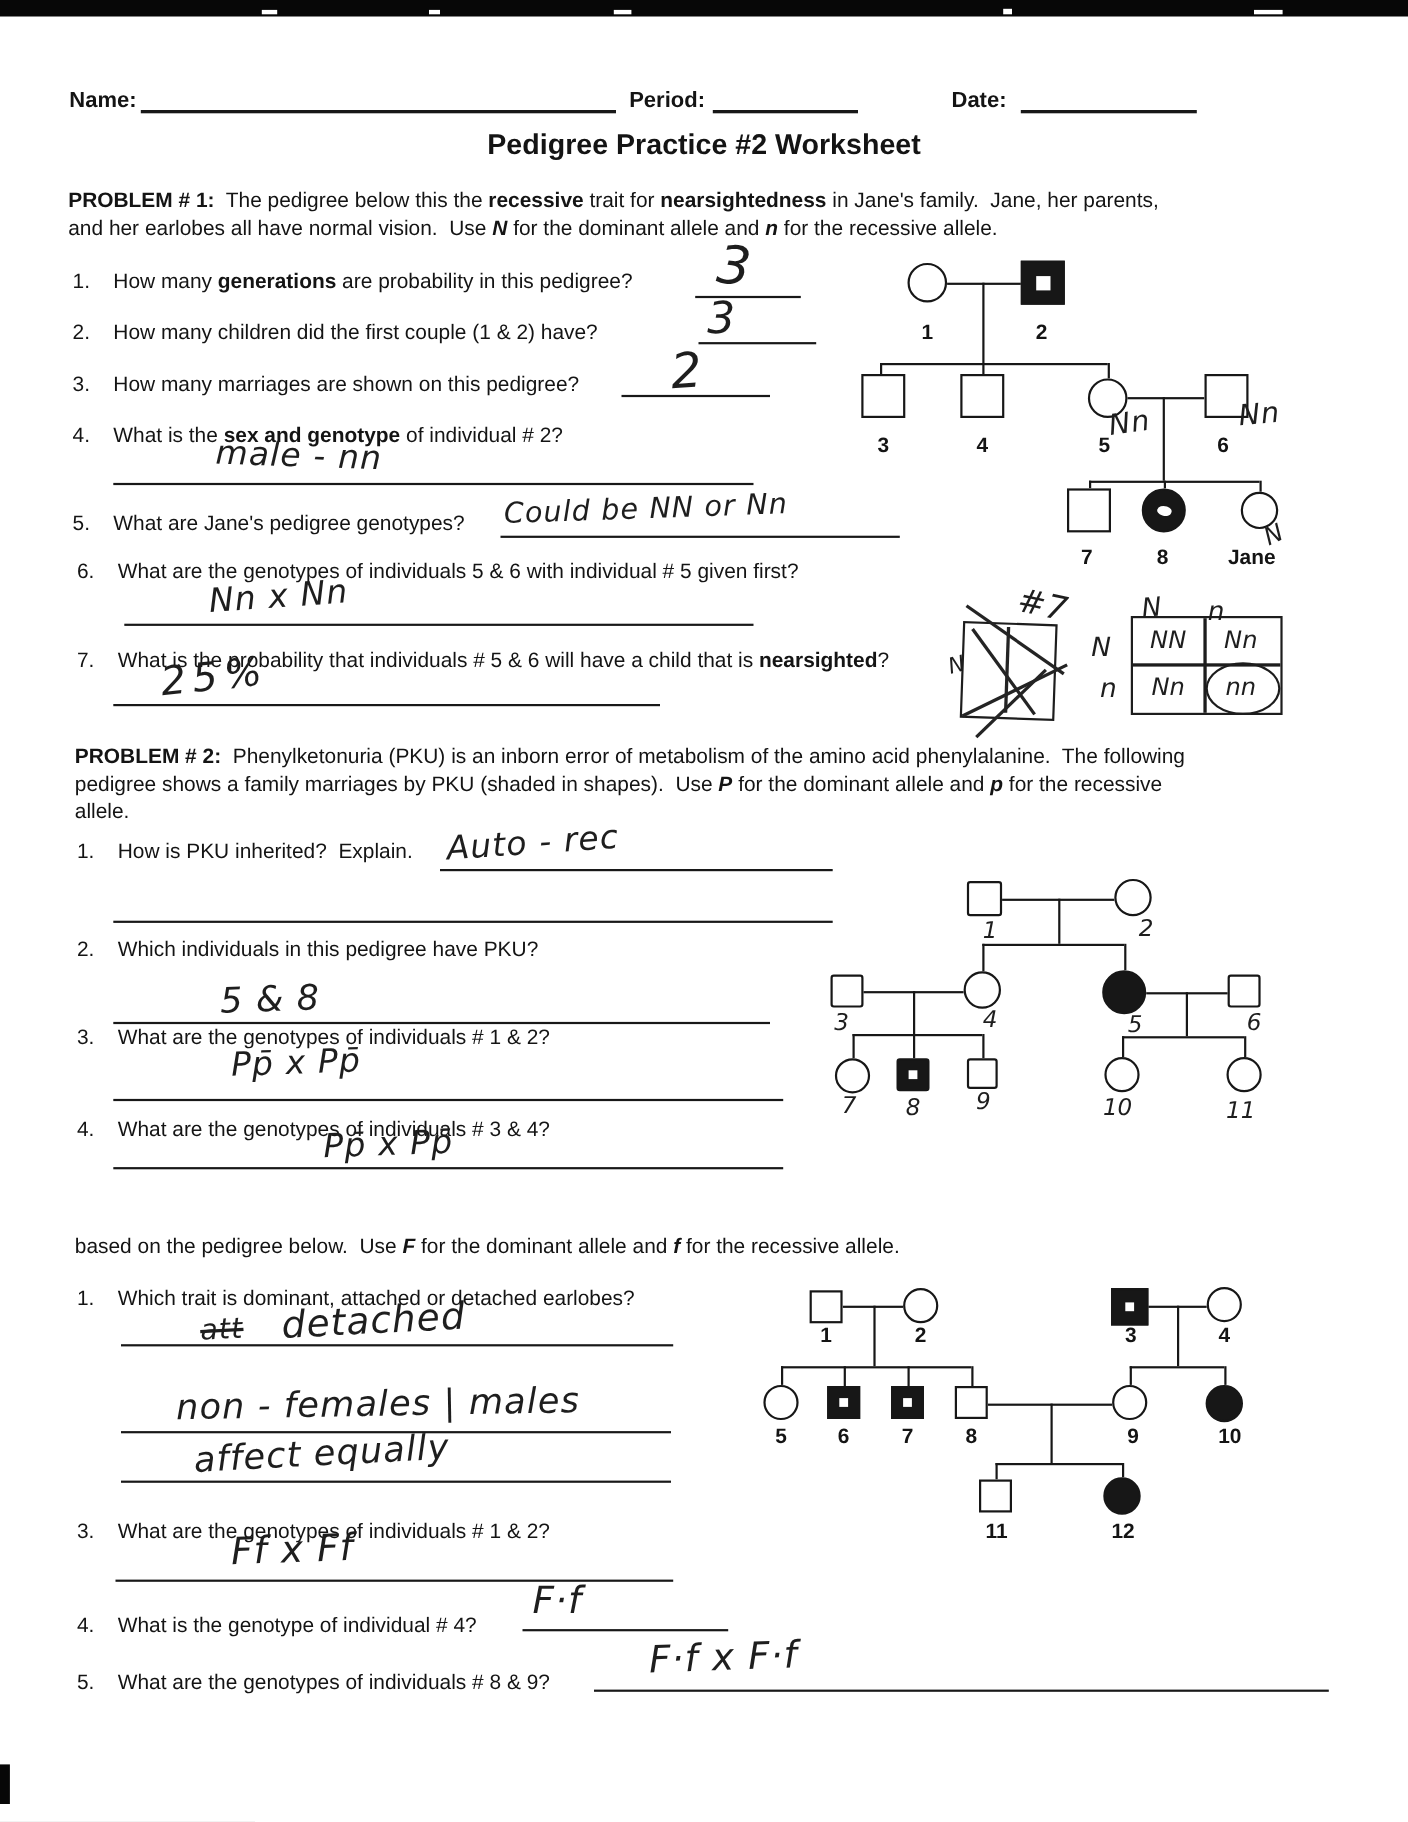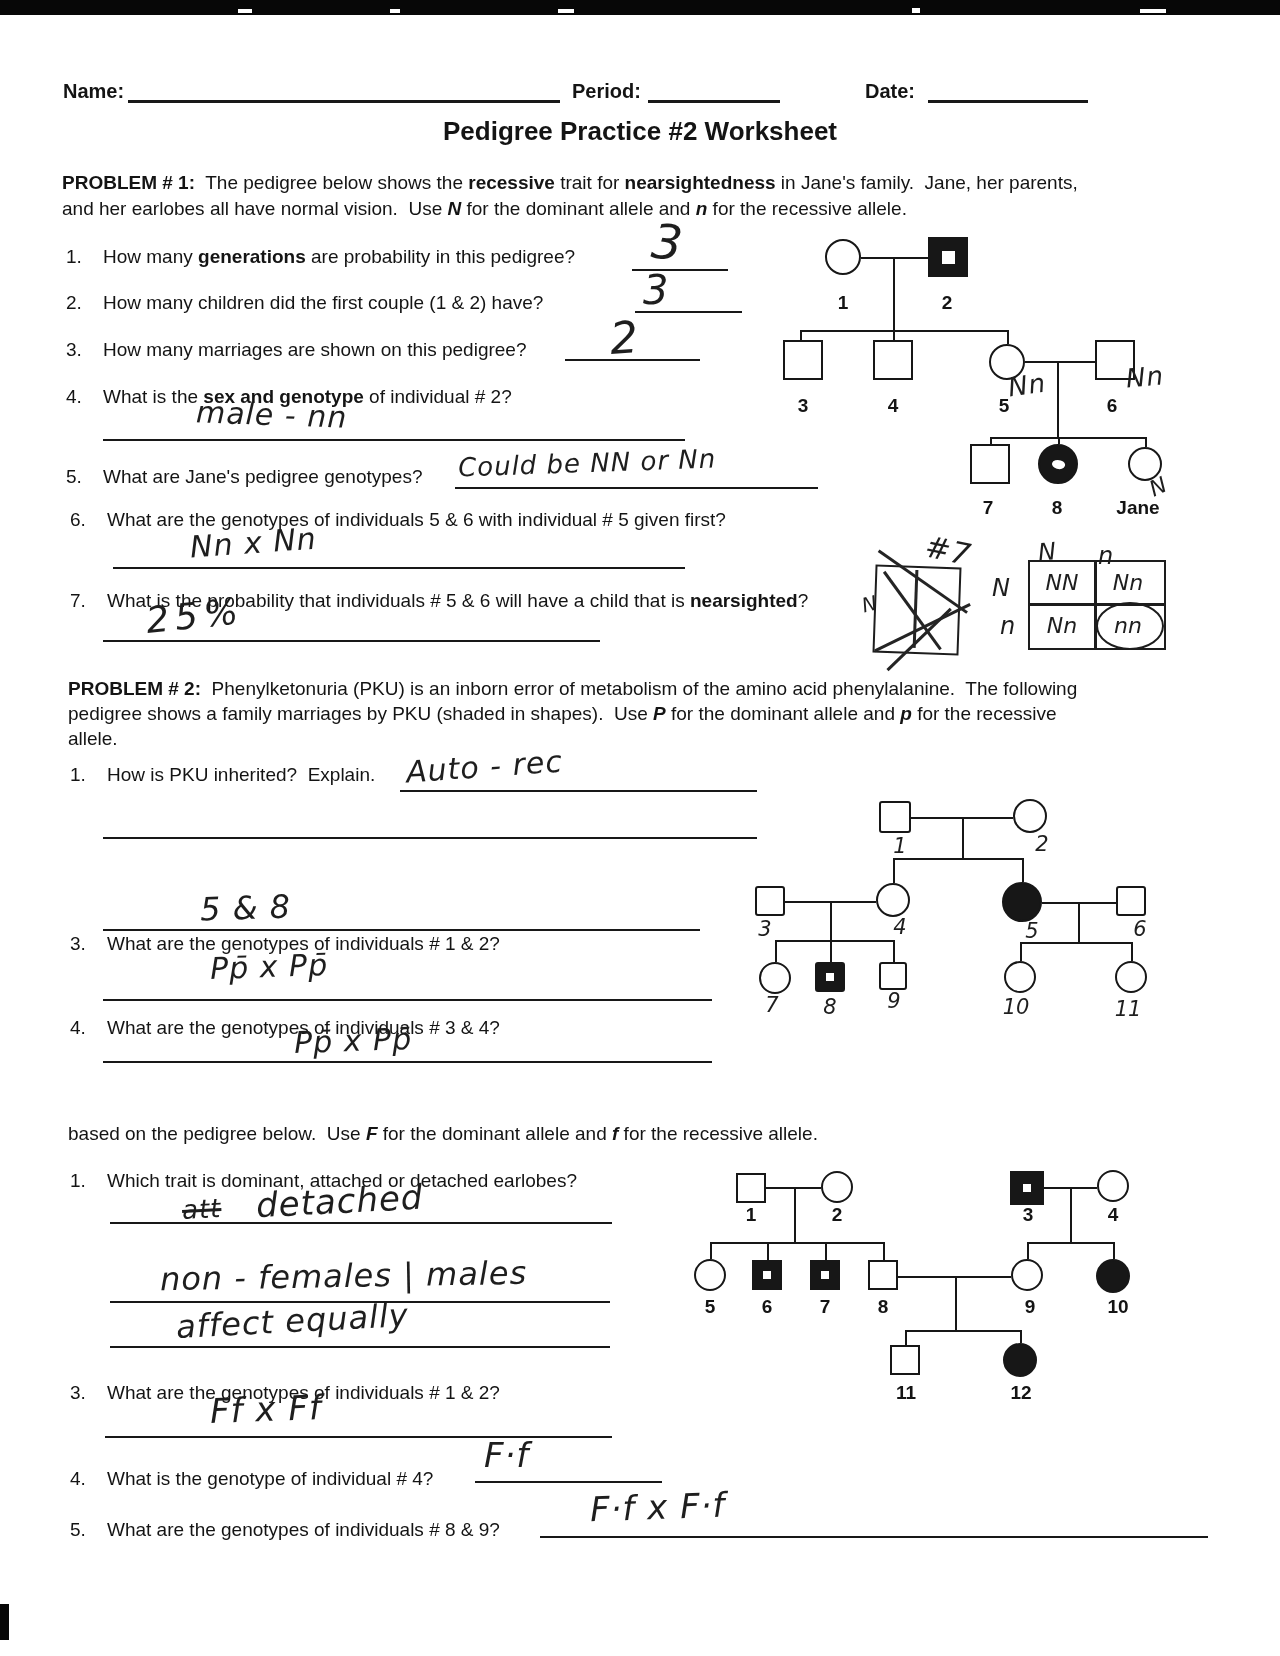--- a/index.html
+++ b/index.html
@@ -65,21 +65,21 @@
   <div class="blmark"></div>
 
   <div class="abs hdr" style="left:63px;top:80px;font-weight:bold">Name:</div>
   <div class="ansline thick" style="left:128px;top:100px;width:432px"></div>
   <div class="abs hdr" style="left:572px;top:80px;font-weight:bold">Period:</div>
   <div class="ansline thick" style="left:648px;top:100px;width:132px"></div>
   <div class="abs hdr" style="left:865px;top:80px;font-weight:bold">Date:</div>
   <div class="ansline thick" style="left:928px;top:100px;width:160px"></div>
   <div class="title">Pedigree Practice #2 Worksheet</div>
 
-  <div class="abs para" style="left:62px;top:172px"><b>PROBLEM # 1:</b><span>  The pedigree below shows the </span><b>recessive</b><span> trait for </span><b>nearsightedness</b><span> in Jane's family.  Jane, her parents,</span></div>
+  <div class="abs para" style="left:62px;top:172px"><b>PROBLEM # 1:</b><span>  The pedigree below this the </span><b>recessive</b><span> trait for </span><b>nearsightedness</b><span> in Jane's family.  Jane, her parents,</span></div>
   <div class="abs para" style="left:62px;top:198px"><span>and her earlobes all have normal vision.  Use </span><b class="it">N</b><span> for the dominant allele and </span><b class="it">n</b><span> for the recessive allele.</span></div>
 
   <div class="abs q" style="left:66px;top:246px"><span class="qn">1.</span><span>How many </span><b>generations</b><span> are probability in this pedigree?</span></div>
   <div class="ansline" style="left:632px;top:269px;width:96px"></div>
   <div class="hw" style="left:652px;top:218px;font-size:48px;transform:rotate(6deg)">3</div>
 
   <div class="abs q" style="left:66px;top:292px"><span class="qn">2.</span><span>How many children did the first couple (1 &amp; 2) have?</span></div>
   <div class="ansline" style="left:635px;top:311px;width:107px"></div>
   <div class="hw" style="left:643px;top:270px;font-size:40px">3</div>
 
@@ -168,20 +168,21 @@
 
   <div class="abs para" style="left:68px;top:678px"><b>PROBLEM # 2:</b><span>  Phenylketonuria (PKU) is an inborn error of metabolism of the amino acid phenylalanine.  The following</span></div>
   <div class="abs para" style="left:68px;top:703px"><span>pedigree shows a family marriages by PKU (shaded in shapes).  Use </span><b class="it">P</b><span> for the dominant allele and </span><b class="it">p</b><span> for the recessive</span></div>
   <div class="abs para" style="left:68px;top:728px">allele.</div>
 
   <div class="abs q" style="left:70px;top:764px"><span class="qn">1.</span><span>How is PKU inherited?  Explain.</span></div>
   <div class="ansline" style="left:400px;top:790px;width:357px"></div>
   <div class="hw" style="left:406px;top:752px;font-size:30px;transform:rotate(-4deg)">Auto - rec</div>
   <div class="ansline" style="left:103px;top:837px;width:654px"></div>
 
+  <div class="abs q" style="left:70px;top:853px"><span class="qn">2.</span><span>Which individuals in this pedigree have PKU?</span></div>
   <div class="ansline" style="left:103px;top:929px;width:597px"></div>
   <div class="hw" style="left:200px;top:892px;font-size:32px;transform:rotate(-2deg)">5 &amp; 8</div>
 
   <div class="abs q" style="left:70px;top:933px"><span class="qn">3.</span><span>What are the genotypes of individuals # 1 &amp; 2?</span></div>
   <div class="ansline" style="left:103px;top:999px;width:609px"></div>
   <div class="hw" style="left:210px;top:952px;font-size:30px;transform:rotate(-2deg)">Pp̄ x Pp̄</div>
 
   <div class="abs q" style="left:70px;top:1017px"><span class="qn">4.</span><span>What are the genotypes of individuals # 3 &amp; 4?</span></div>
   <div class="ansline" style="left:103px;top:1061px;width:609px"></div>
   <div class="hw" style="left:294px;top:1026px;font-size:30px;transform:rotate(-2deg)">Pp̄ x Pp̄</div>

